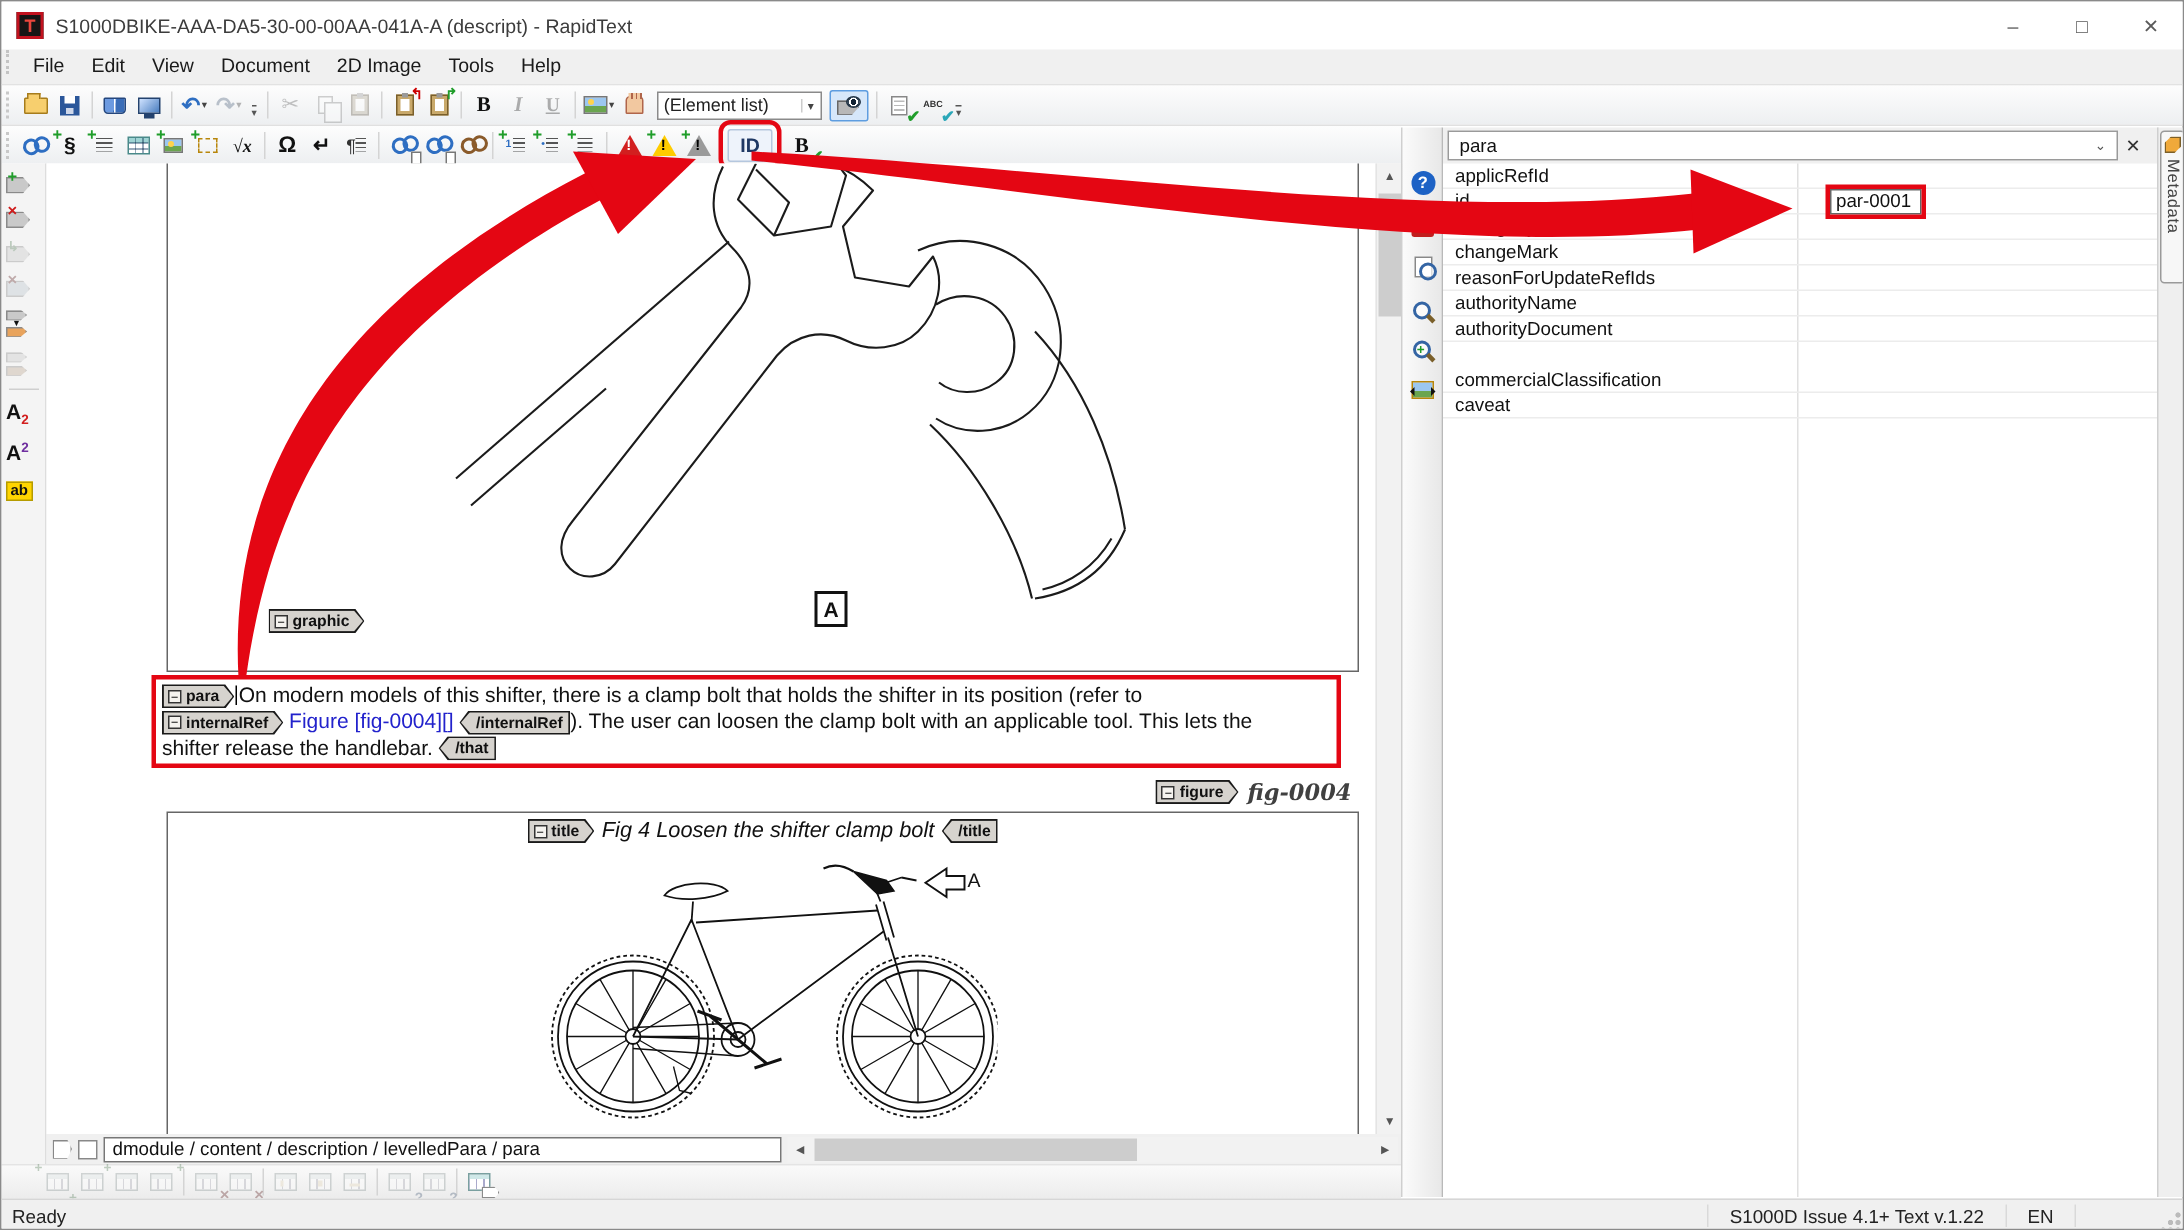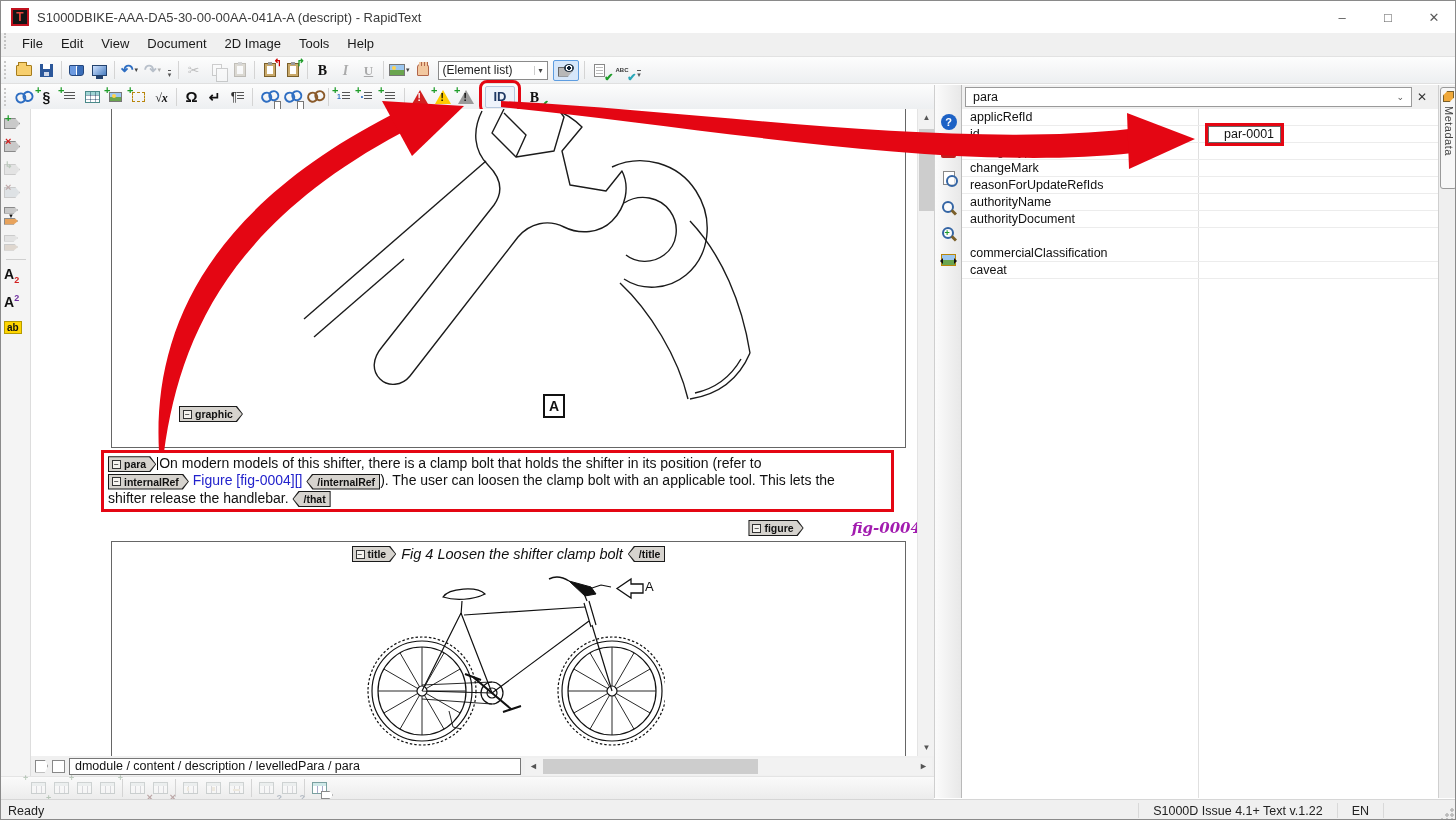--- a/index.html
+++ b/index.html
@@ -121,22 +121,22 @@
   .tgs i { padding:1px 9px 1px 3px; }
   .tge i { padding:1px 4px 1px 10px; }
   .mb { width:9px; height:9px; border:1px solid #333; background:#f5f3ef; font:8px/7px "DejaVu Sans Mono",monospace; text-align:center; display:inline-block; }
   .mb::before { content:"−"; }
   #abox { position:absolute; left:512px; top:285px; width:22px; height:24px; border:2px solid #111; font:bold 14px/20px "Liberation Sans",sans-serif; text-align:center; color:#111; background:#fff; }
   #icnrow { position:absolute; left:300px; top:320px; width:566px; display:flex; justify-content:flex-end; align-items:center; gap:5px; }
   #icntext { font:italic 14px "DejaVu Serif",serif; color:#111; }
   #parabox { position:absolute; left:70px; top:341px; width:793px; border:3px solid #e40613; background:#fff; padding:2px 4px; font:14px "Liberation Sans",sans-serif; color:#111; line-height:16px; }
   .caret { display:inline-block; width:1px; height:13px; background:#000; vertical-align:-2px; margin:0 1px; }
   .reflink { color:#2222cc; }
-  #figtagrow { position:absolute; left:644px; top:410px; width:246px; display:flex; justify-content:flex-end; align-items:center; gap:20px; }
-  #figid { font:italic bold 15px "DejaVu Serif",serif; color:#a21caf;margin-left:28px; }
+  #figtagrow { position:absolute; left:624px; top:410px; width:246px; display:flex; justify-content:flex-end; align-items:center; gap:6px; }
+  #figid { font:italic bold 15px "DejaVu Serif",serif; color:#404040; }
   #titlerow { position:absolute; left:80px; top:437px; width:795px; display:flex; justify-content:center; align-items:center; gap:5px; }
   #titletxt { font:italic 14.5px "Liberation Sans",sans-serif; color:#111; }
   #bikewrap { position:absolute; left:318px; top:462px; width:316px; height:182px; }
   #bikeA { position:absolute; left:296px; top:8px; font:13px "Liberation Sans",sans-serif; color:#111; }
 
   
   #vscroll { position:absolute; left:916px; top:108px; width:17px; height:647px; background:#f2f2f2; border-left:1px solid #e4e4e4; }
   .sbtn { position:absolute; left:0; width:17px; height:17px; font-size:8px; color:#555; display:flex; align-items:center; justify-content:center; background:#f2f2f2; }
   #vthumb { position:absolute; left:1px; top:20px; width:15px; height:82px; background:#cdcdcd; }
   #bcrow { position:absolute; left:30px; top:755px; width:903px; height:20px; background:#f0f0f0; display:flex; align-items:center; }
@@ -181,21 +181,21 @@
   #rightpanel { position:absolute; left:960px; top:84px; width:477px; height:713px; background:#fff; border-left:1px solid #b9b9b9; }
   #rp-head { position:absolute; left:0; top:0; width:477px; height:24px; background:#f0f0f0; display:flex; align-items:center; }
   #rp-combo { width:447px; height:20px; margin-left:3px; border:1px solid #9a9a9a; background:#fff; display:flex; align-items:center; font-size:12.5px; padding:0 7px; color:#111; }
   #rp-combo .car { margin-left:auto; color:#555; font-size:9px; }
   #rp-close { margin-left:5px; font-size:12px; color:#333; }
   #rp-grid { position:absolute; left:0; top:24px; width:477px; bottom:0; }
   #rp-vline { position:absolute; left:236px; top:0; bottom:0; width:1px; background:#e0e0e0; }
   .arow { position:absolute; left:0; width:477px; height:17px; border-bottom:1px solid #ececec; display:flex; }
   .aname { width:236px; padding:1px 0 0 8px; font-size:12.5px; color:#111; }
   .aval { flex:1; padding:1px 0 0 6px; font-size:12.5px; color:#111; }
-  #idval { display:inline-block; background:#fff; border:1px solid #666; padding:0px 6px 1px 15px; font-size:12.5px; outline:3px solid #e40613; margin-left:4px; margin-top:-1px; }
+  #idval { display:inline-block; background:#fff; border:1px solid #666; padding:0px 6px 1px 3px; font-size:12.5px; outline:3px solid #e40613; margin-left:16px; margin-top:-1px; }
 
   
   #metastrip { position:absolute; left:1437px; top:84px; width:19px; height:713px; background:#efefef; border-left:1px solid #cfcfcf; }
   #metatab { position:absolute; left:1px; top:2px; width:17px; height:102px; border:1px solid #9a9a9a; border-radius:3px; background:#f7f7f7; display:flex; flex-direction:column; align-items:center; padding-top:3px; }
   .i-tag { width:11px; height:11px; background:#f0a93a; border:1px solid #7a5f2a; clip-path:polygon(0 40%,40% 0,100% 0,100% 60%,60% 100%,0 100%); margin-bottom:4px; }
   #metatxt { writing-mode:vertical-lr; font-size:11px; color:#444; letter-spacing:.5px; }
 
   
   #statusbar { position:absolute; left:0; top:798px; width:1456px; height:22px; background:#f0f0f0; border-top:1px solid #d6d6d6; display:flex; align-items:center; font-size:12.5px; color:#222; }
   #st-ready { padding-left:7px; }

